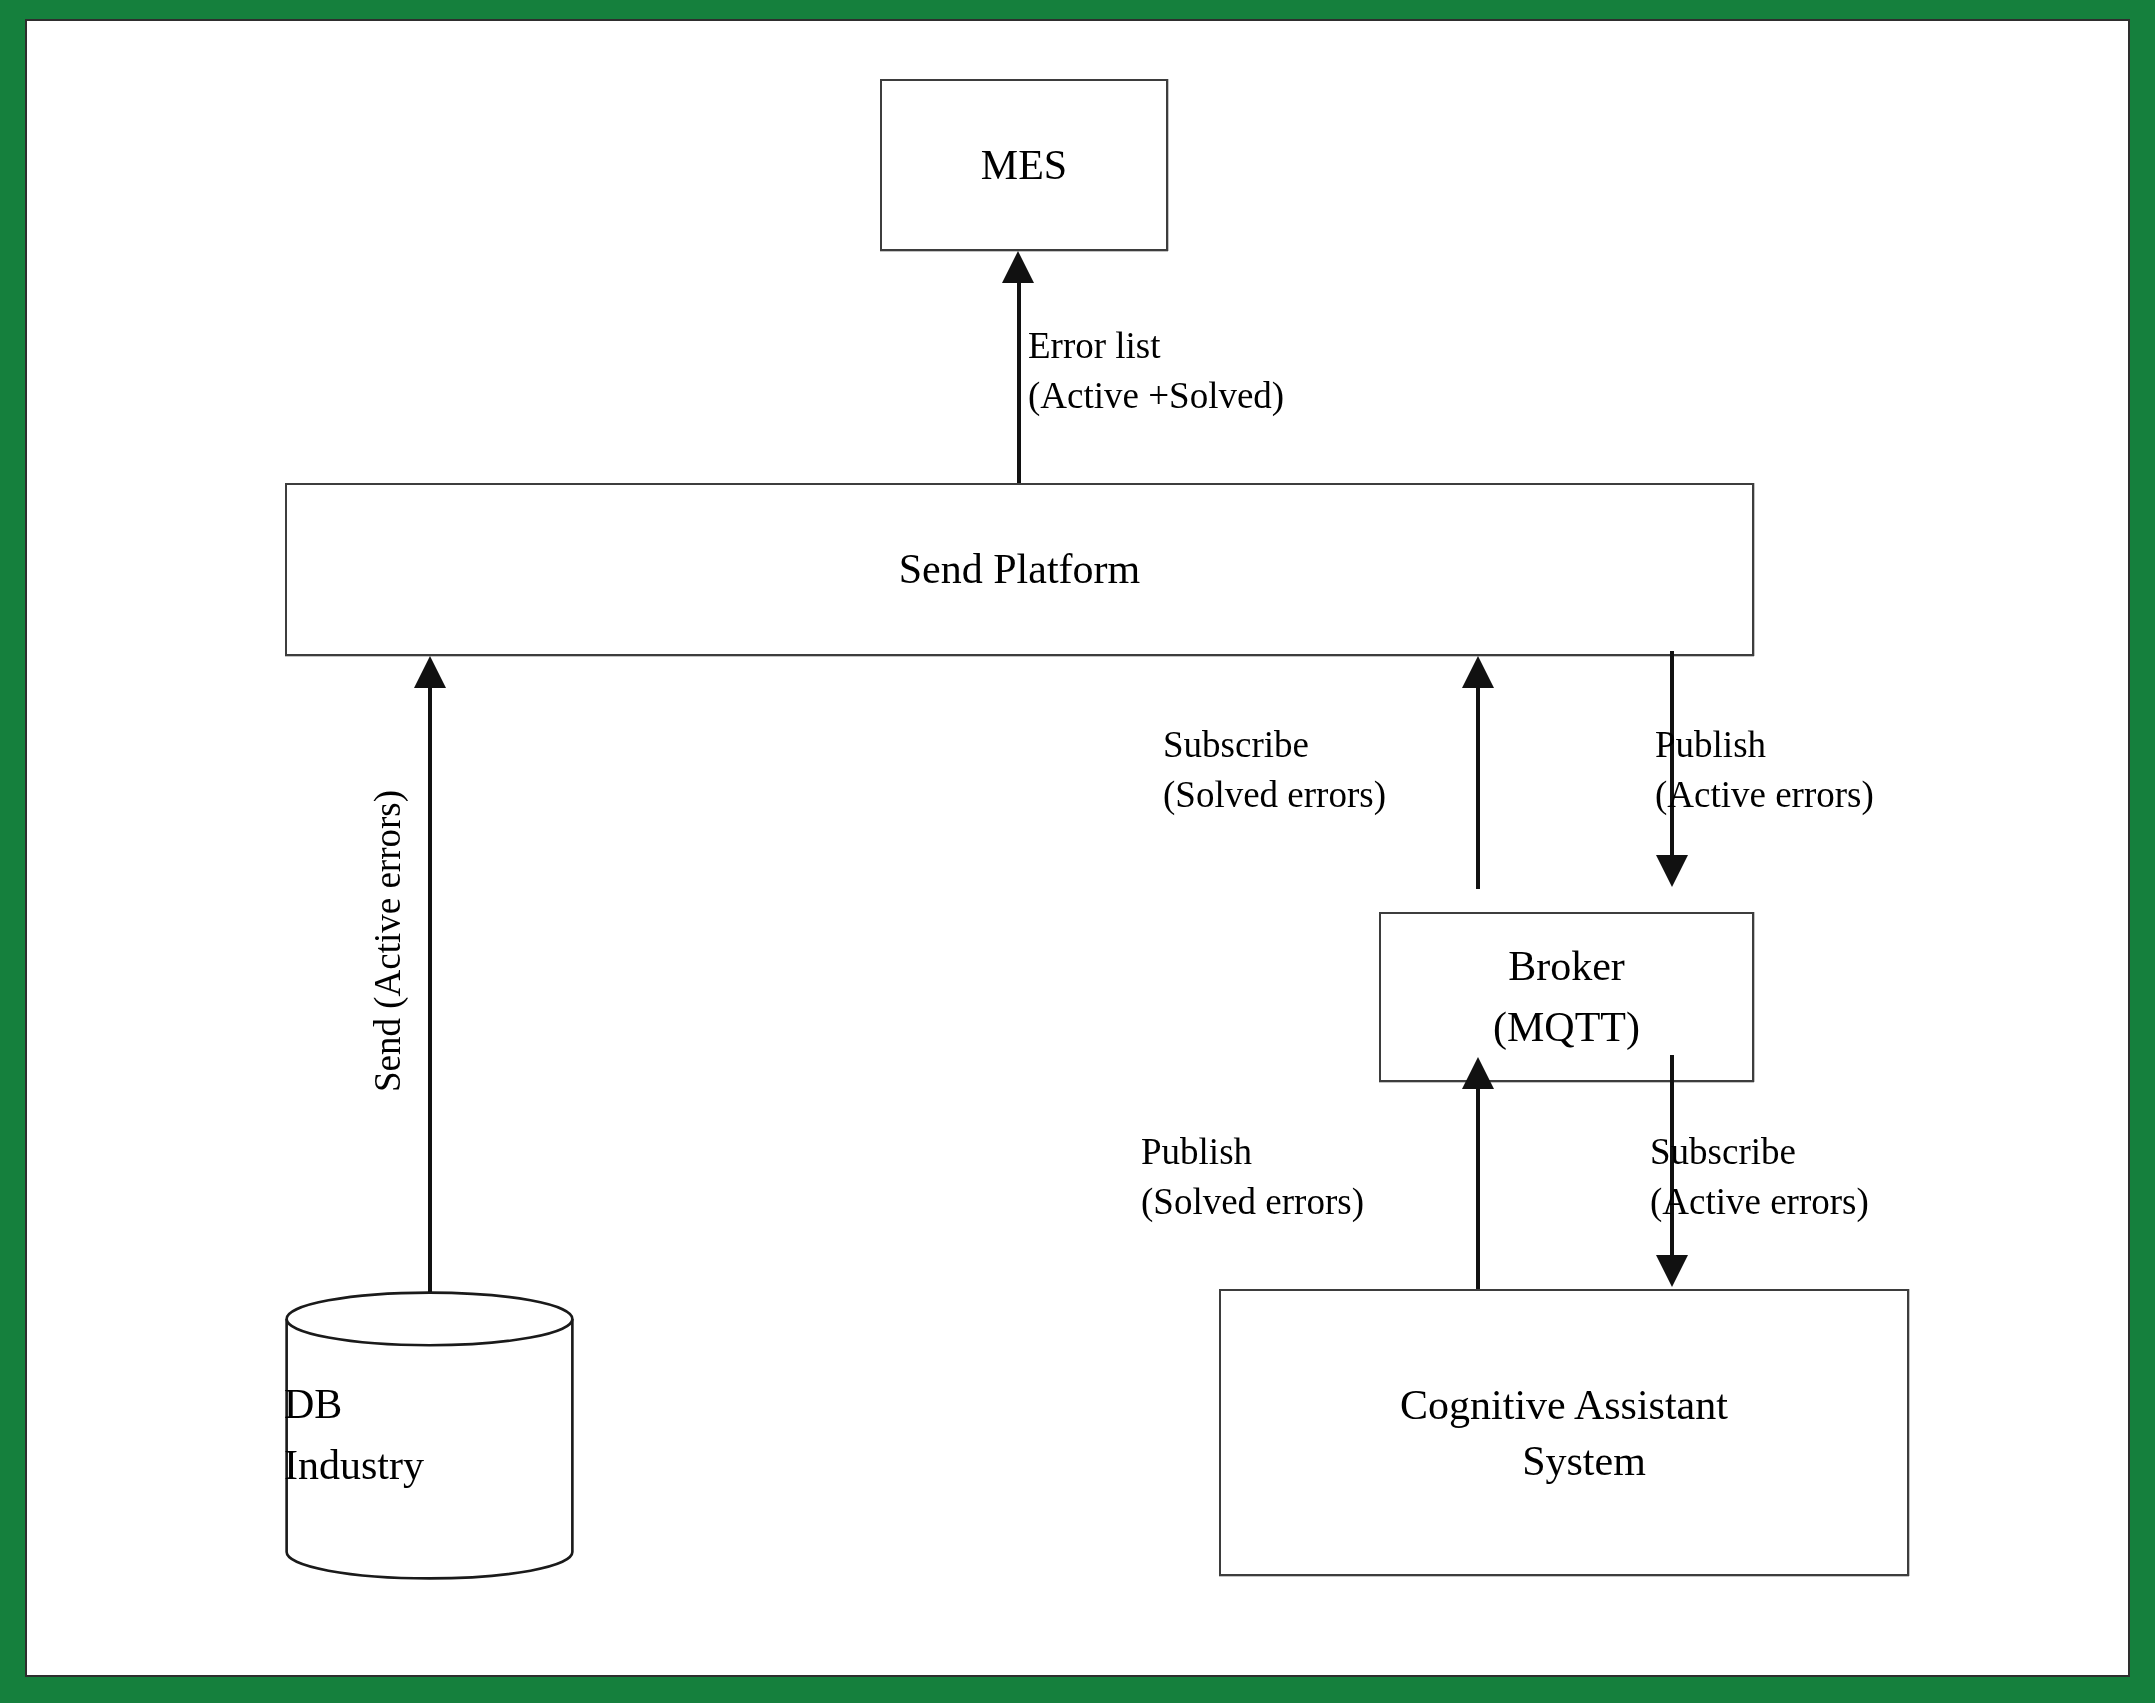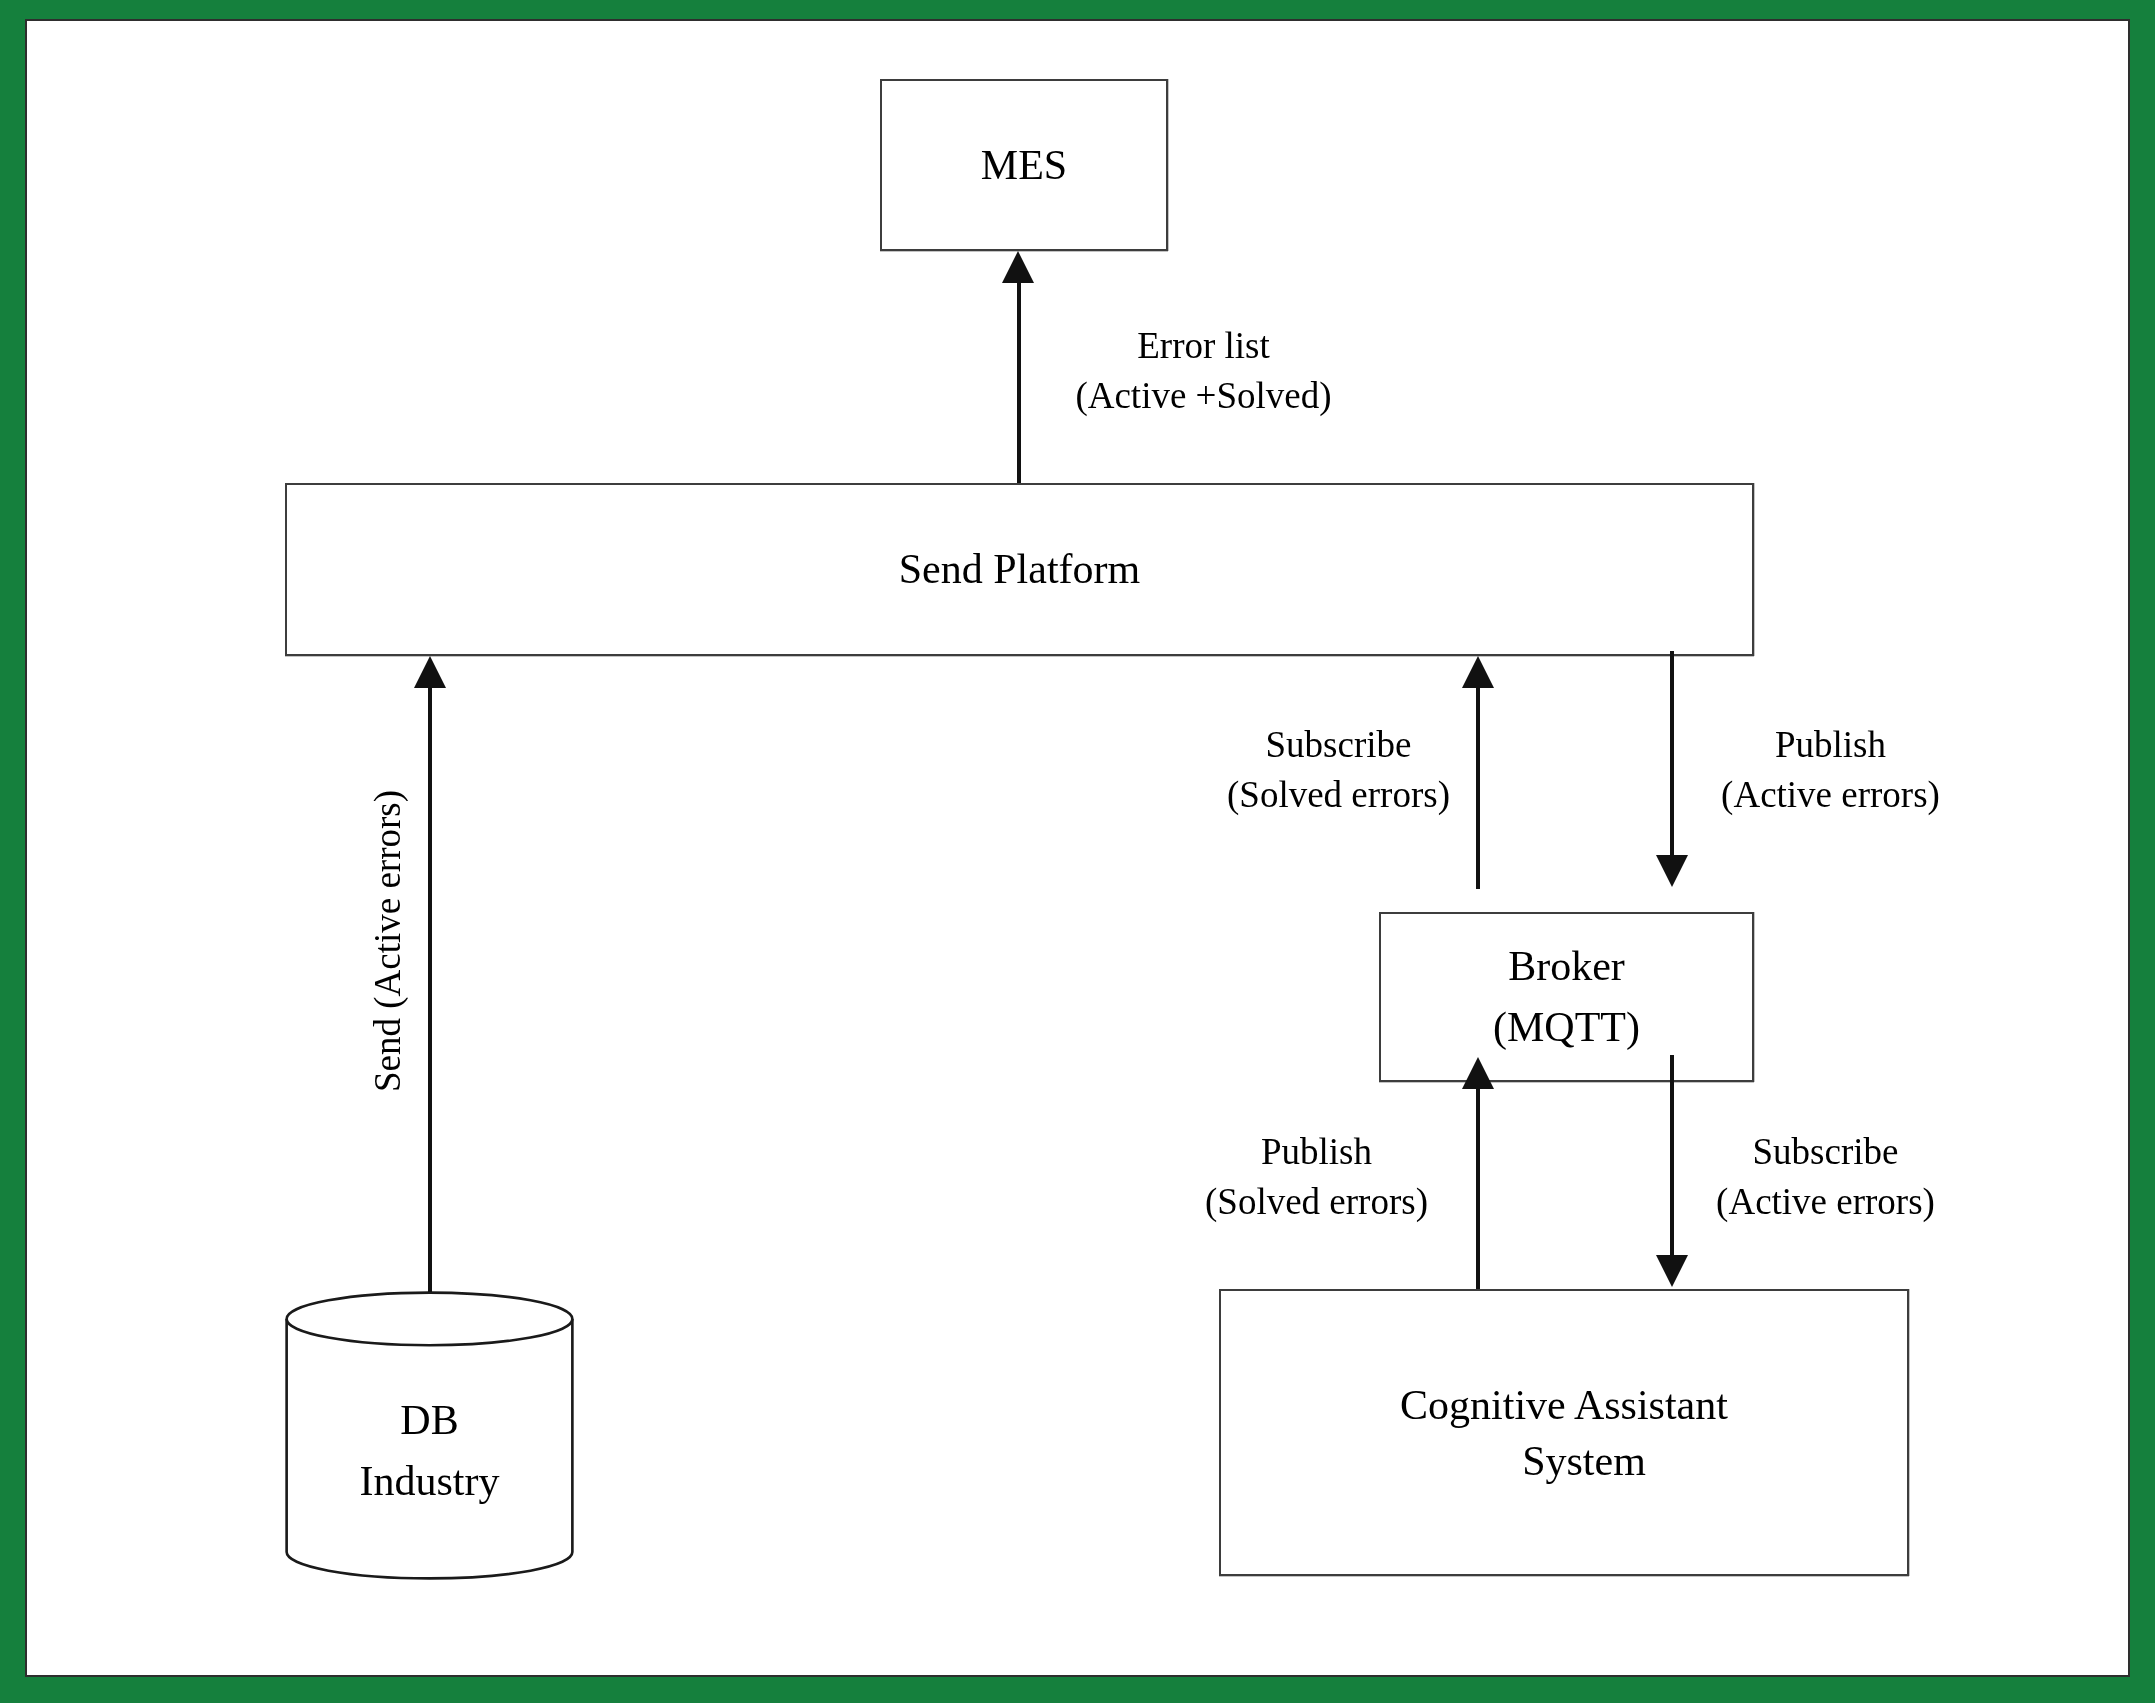--- a/index.html
+++ b/index.html
@@ -36,21 +36,21 @@
   }
   .node-label {
     font-size: 42px;
     line-height: 61px;
     white-space: nowrap;
   }
   .edge-label {
     position: absolute;
     font-size: 37px;
     line-height: 50px;
-    text-align: center;
+    text-align: left;
     white-space: nowrap;
   }
   .vline {
     position: absolute;
     width: 3.5px;
     background: #111111;
   }
   .arrowhead-up {
     position: absolute;
     width: 0; height: 0;
@@ -80,24 +80,22 @@
   .cylinder-wrap {
     position: absolute;
     left: 284px; top: 1290px;
     width: 291px; height: 291px;
   }
   .cylinder-wrap svg { display: block; }
   .cylinder-text {
     position: absolute;
     left: 0; top: 84px;
     width: 291px;
-    text-align: center;
     font-size: 42px;
     line-height: 61px;
-    margin-top: 16px;
   }
 </style>
 </head>
 <body>
 
 <div id="canvas">
 
   <div class="frame"></div>
 
   <div class="node-box" style="left:880px; top:79px; width:284px; height:168px;">

